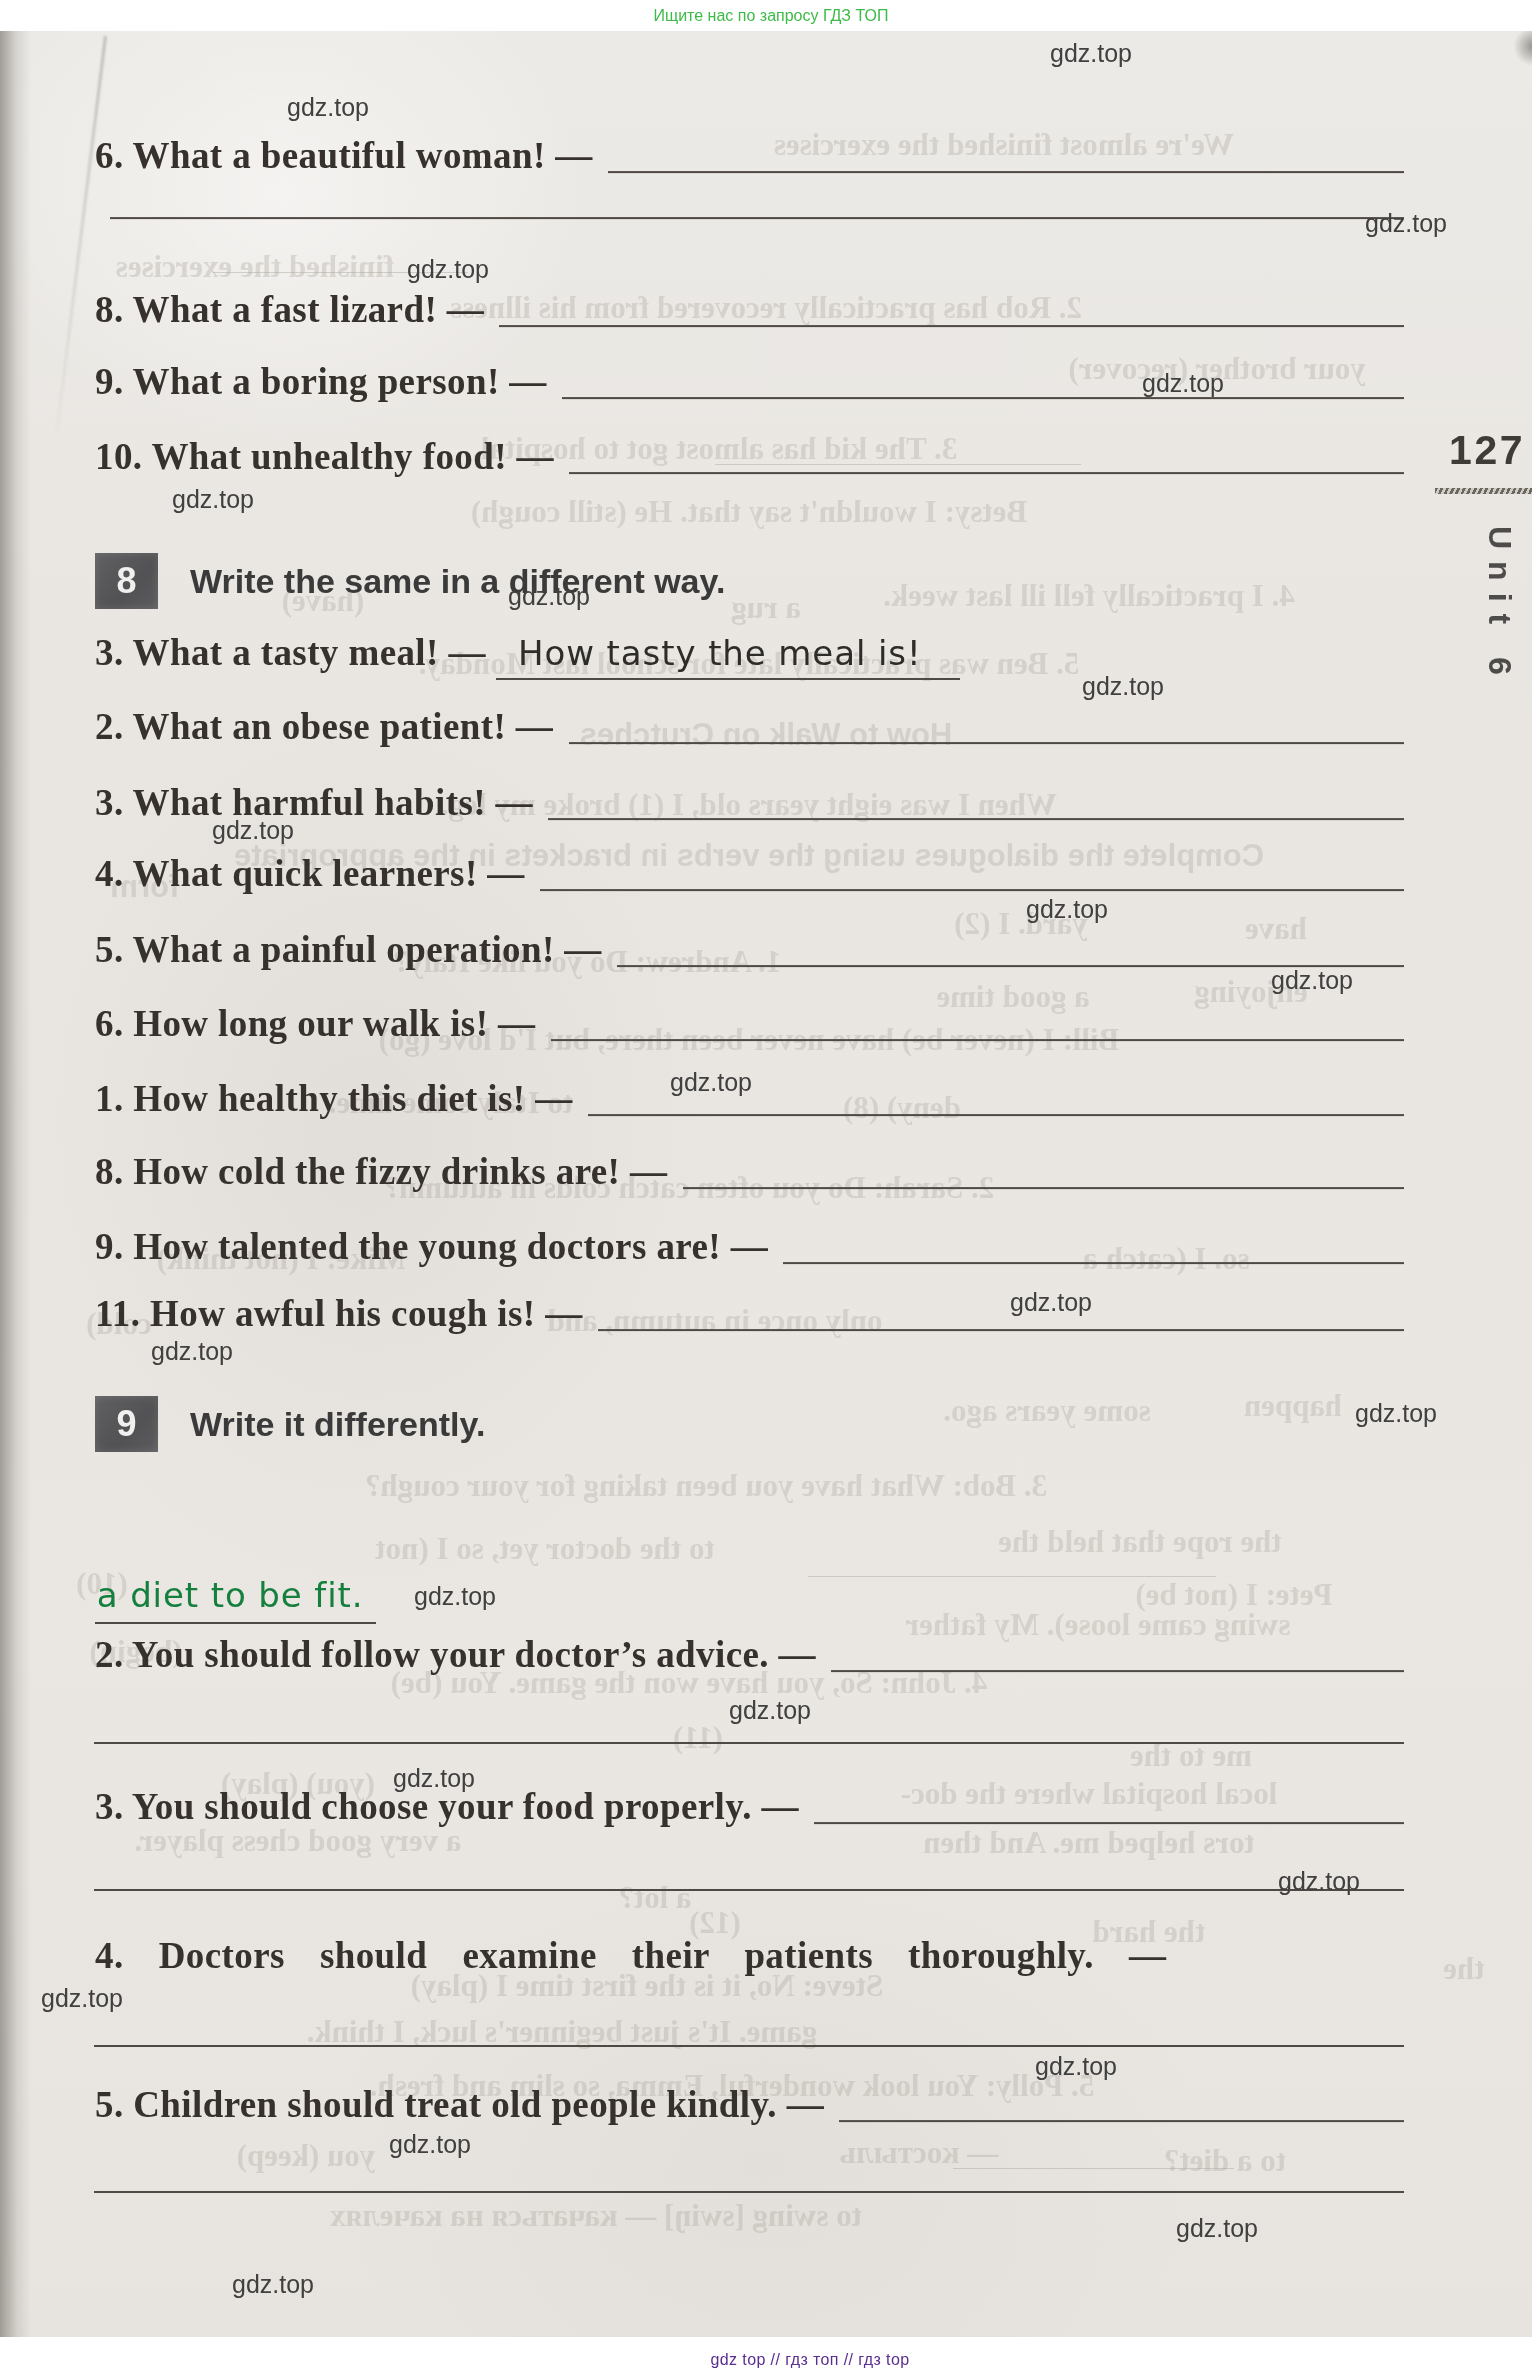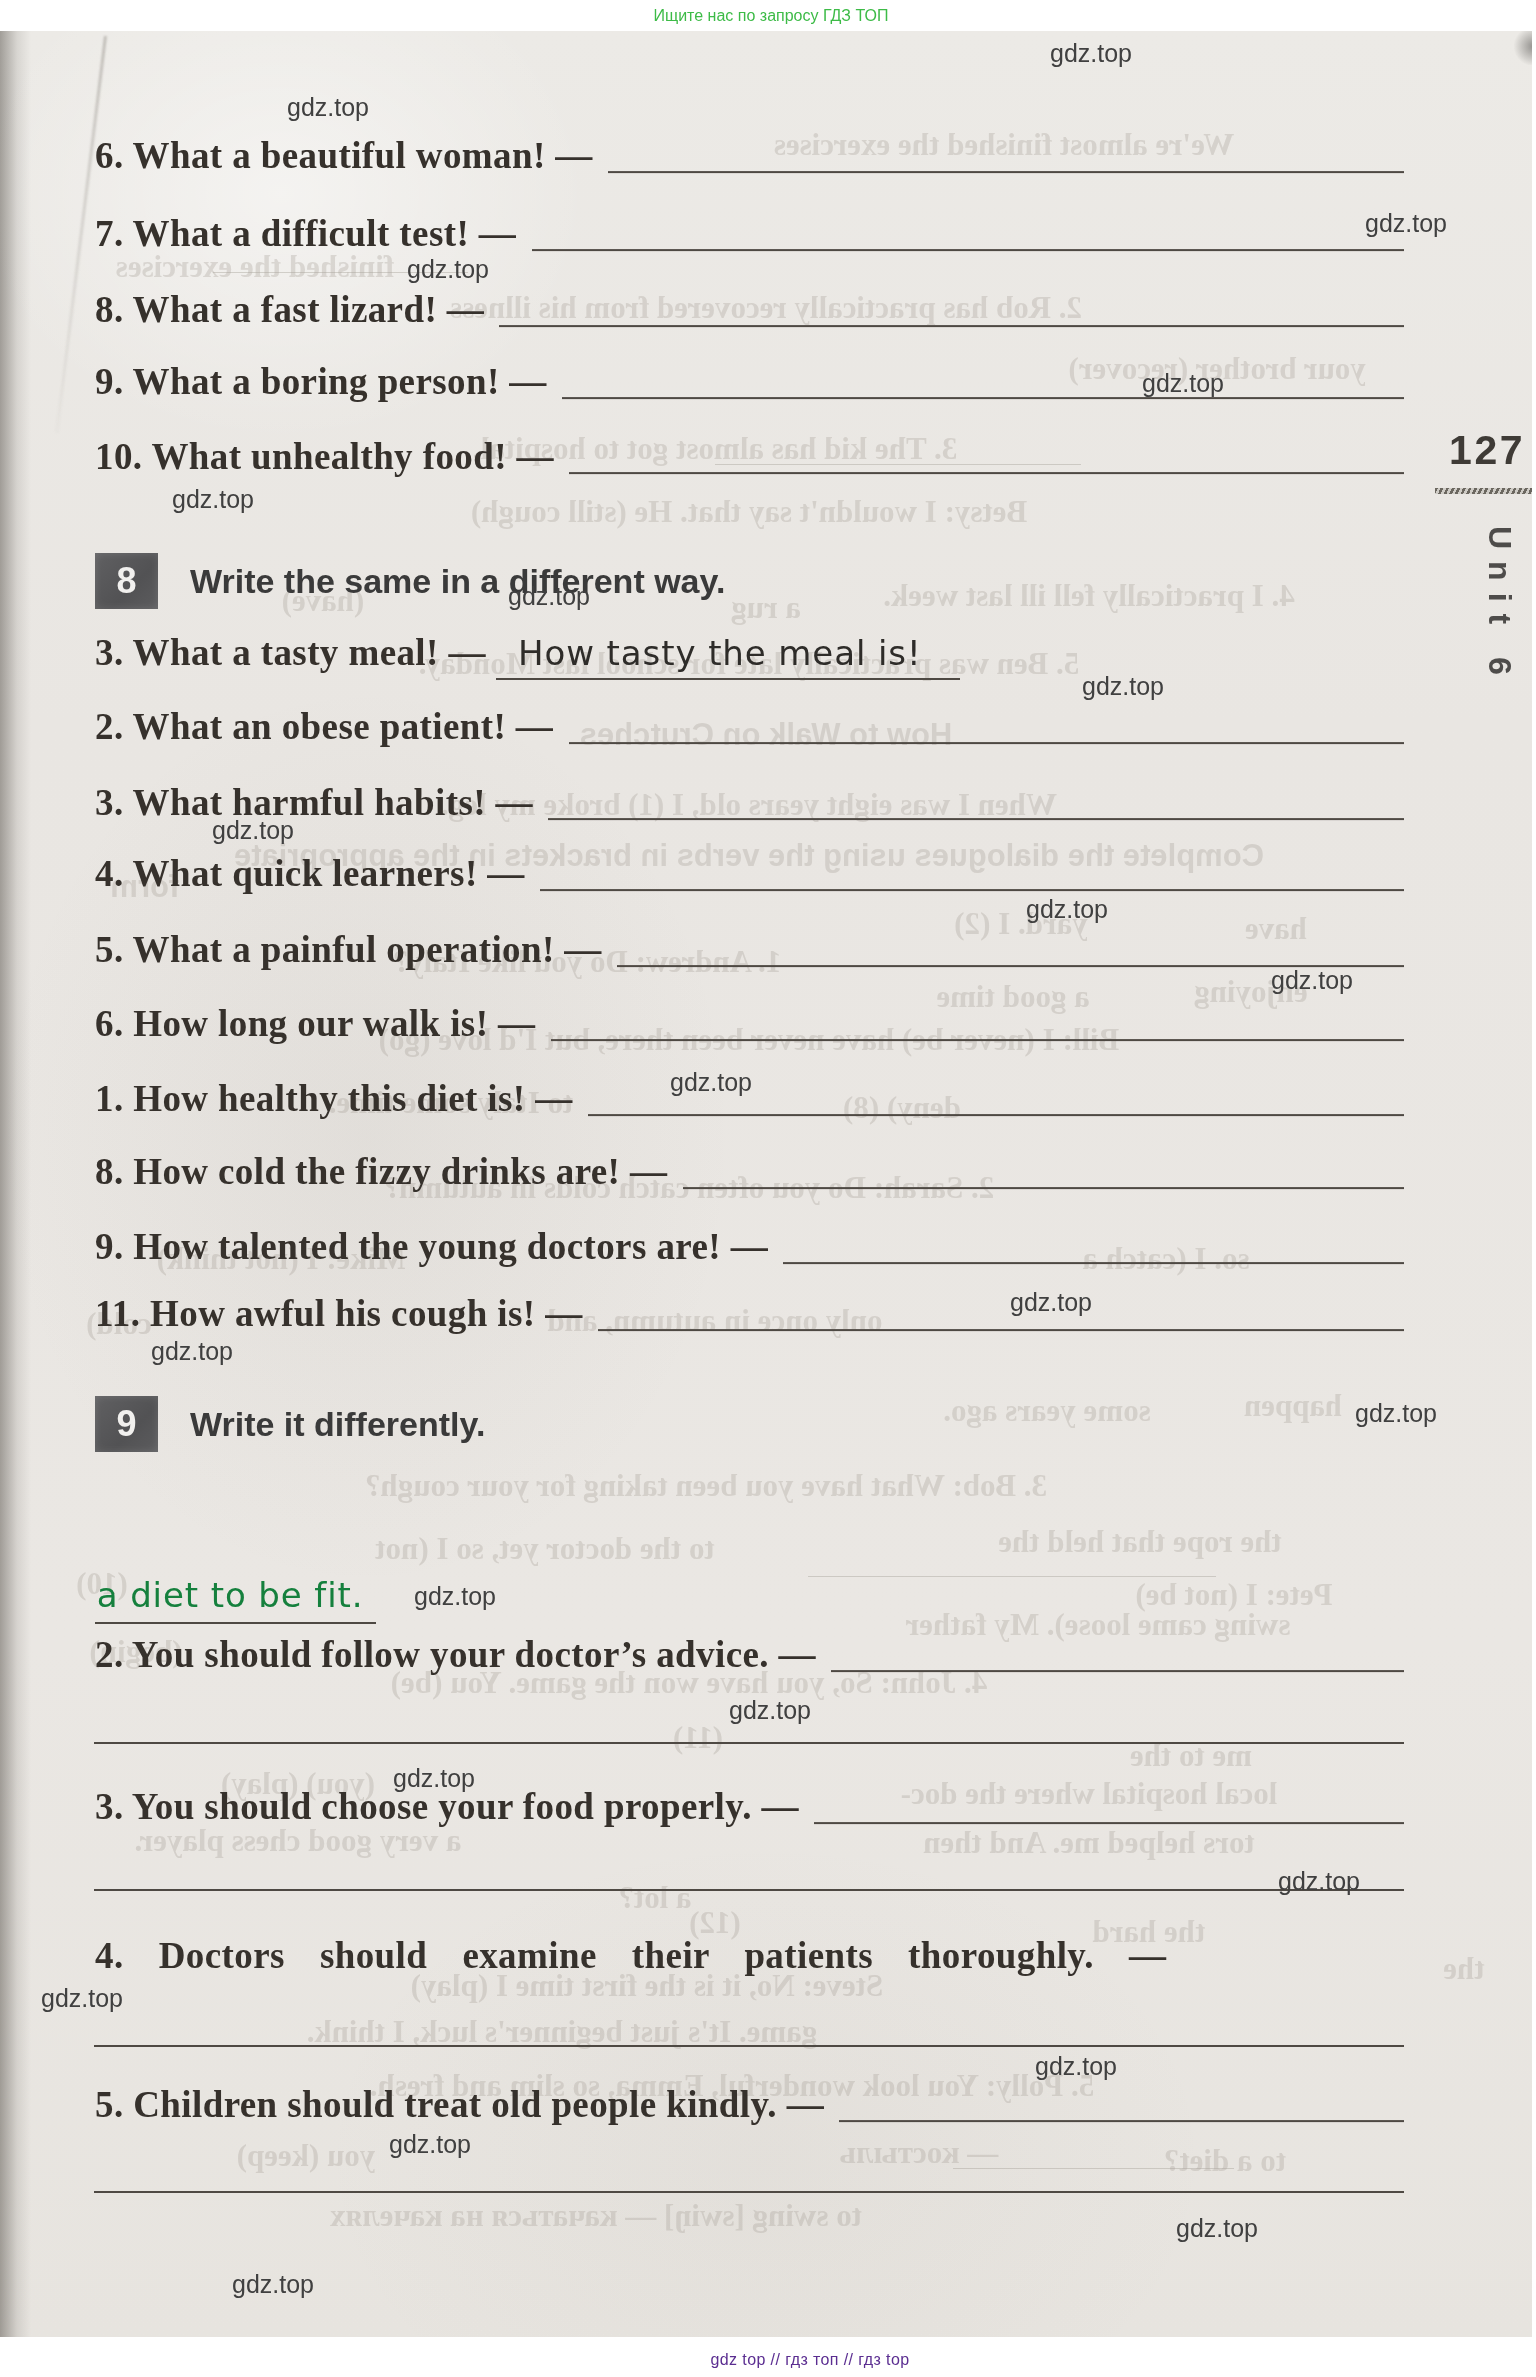--- a/index.html
+++ b/index.html
@@ -135,21 +135,20 @@
       <div class="bline" style="left: 953px; top: 2168px; width: 281px;"></div>
       <div class="bline" style="left: 213px; top: 272px; width: 255px;"></div>
       <div class="bline" style="left: 715px; top: 464px; width: 366px;"></div>
     </div>
 
   <div class="item-row" style="top:134px">
     <span class="itext">6. What a beautiful woman! —</span>
     <span class="fill"></span>
   </div>
   <div class="item-row" style="top:212px">
-    <span class="itext">7. What a difficult test! —</span>
     <span class="fill"></span>
   </div>
   <div class="item-row" style="top:288px">
     <span class="itext">8. What a fast lizard! —</span>
     <span class="fill"></span>
   </div>
   <div class="item-row" style="top:360px">
     <span class="itext">9. What a boring person! —</span>
     <span class="fill"></span>
   </div>

